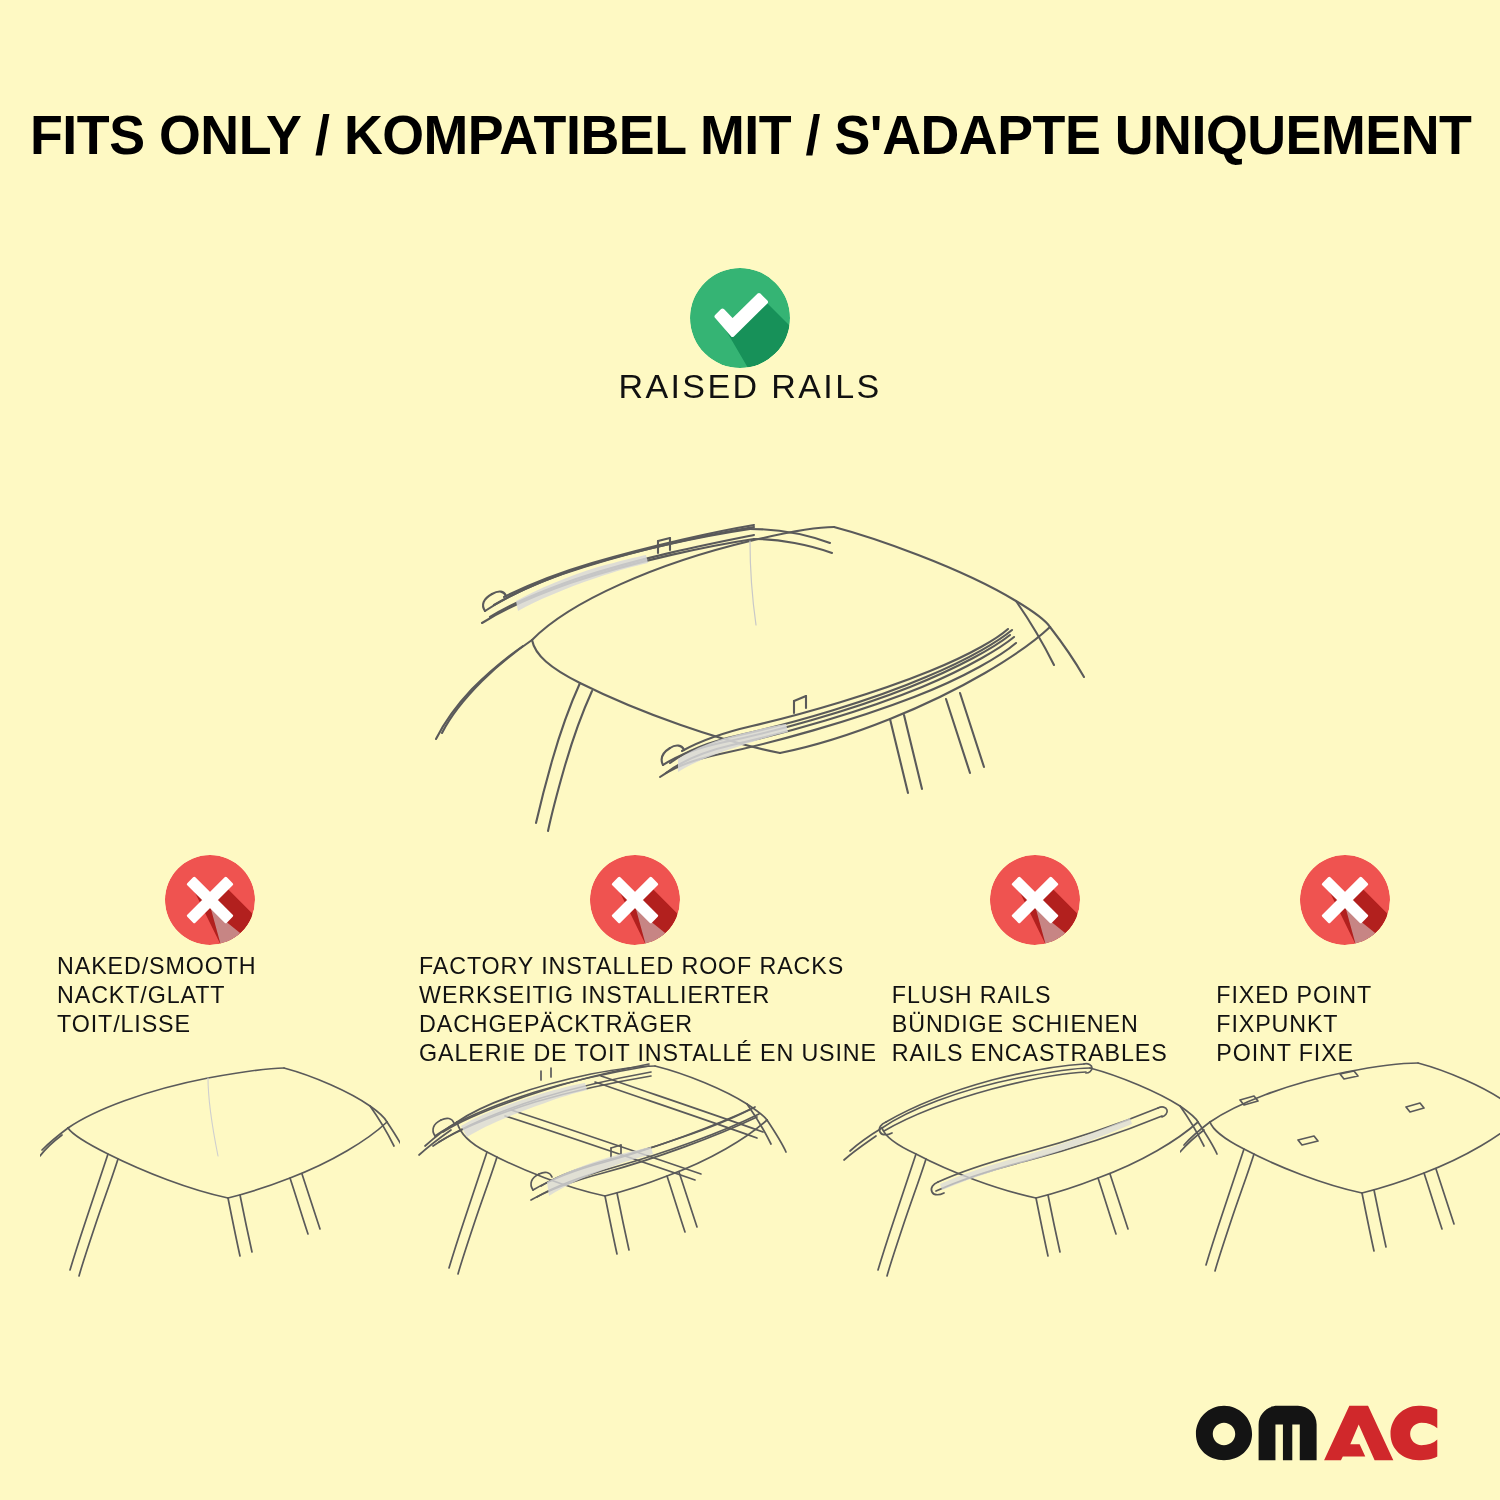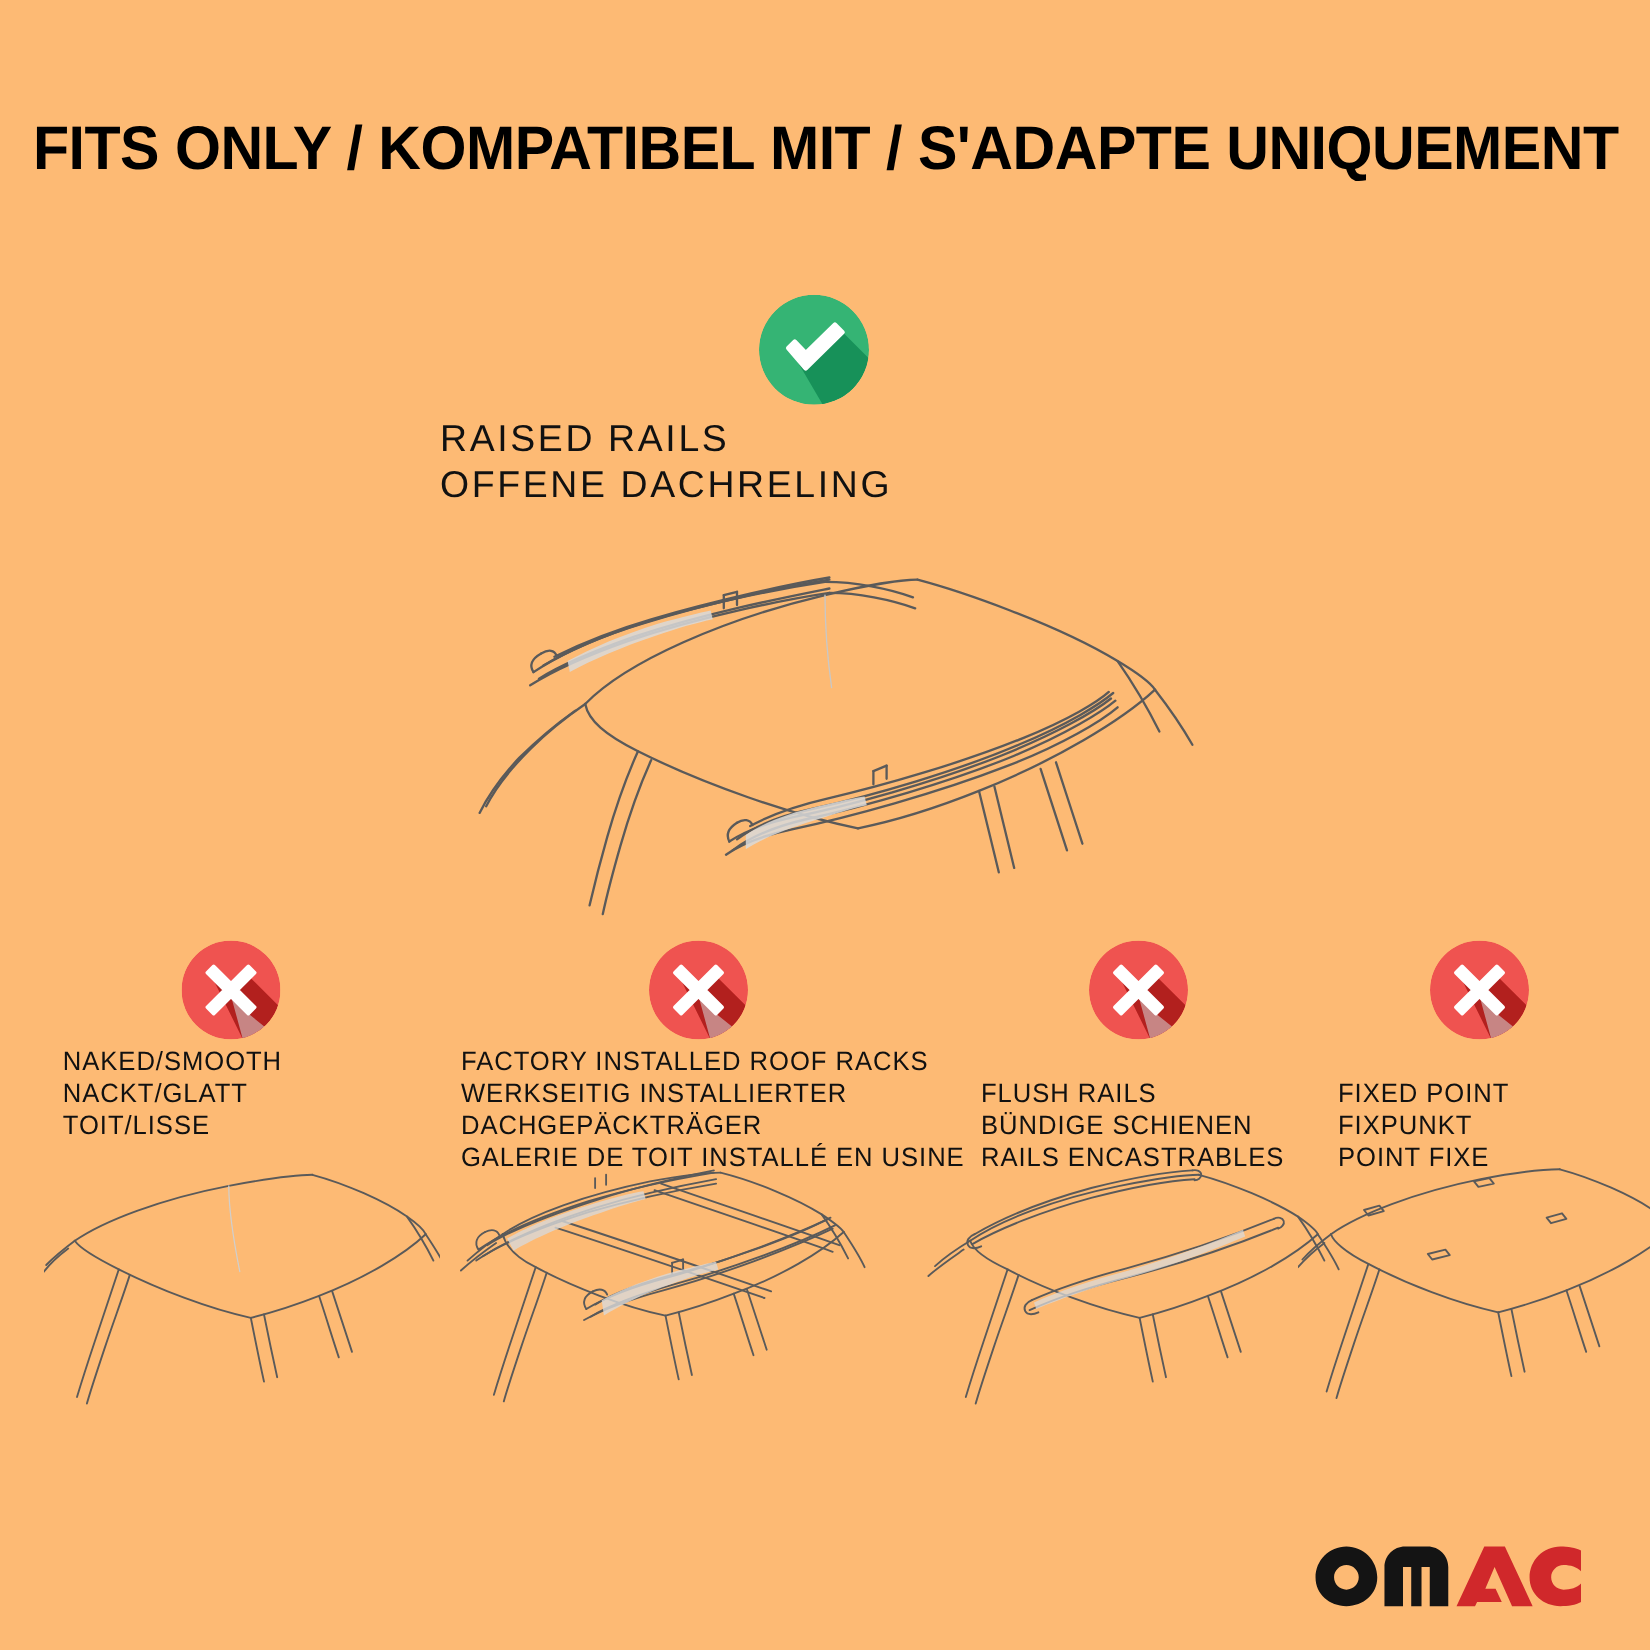--- a/index.html
+++ b/index.html
@@ -9,21 +9,21 @@
     height: 1500px;
     background: #ffffff;
     font-family: "Liberation Sans", sans-serif;
     overflow: hidden;
   }
 
   .page {
     position: relative;
     width: 1500px;
     height: 1500px;
-    background: #fdba74;
+    background: #fef9c3;
   }
 
   
   .header-title {
     position: absolute;
     left: 0;
     top: 104px;
     width: 1500px;
     text-align: center;
     font-family: "Liberation Sans", sans-serif;
@@ -49,23 +49,23 @@
   .good-icon {
     left: 690px;
     top: 268px;
     width: 100px;
     height: 100px;
   }
 
   .good-labels {
     position: absolute;
     left: 400px;
-    top: 378px;
+    top: 365px;
     width: 700px;
-    text-align: left;
+    text-align: center;
   }
   .good-labels .lbl {
     font-family: "Liberation Sans", sans-serif;
     font-weight: 300;
     font-size: 34px;
     line-height: 42px;
     letter-spacing: 2.4px;
     color: #111111;
     white-space: nowrap;
   }
@@ -159,21 +159,20 @@
       <g clip-path="url(#circClipGood)">
 
         <path d="M27 47 L41 62 L72 30 L100 58 L100 100 L58 100 Z" fill="#179159"></path>
       </g>
       <path d="M26.5 48.5 L32.5 42.5 L42.5 53 L69 27 L76 34 L42.5 67 Z" fill="#ffffff" stroke="#ffffff" stroke-width="4" stroke-linejoin="round"></path>
     </svg>
   </div>
 
   <div class="good-labels">
     <div class="lbl">RAISED RAILS</div>
-    <div class="lbl">OFFENE DACHRELING</div>
   </div>
 
   <div class="good-illustration">
     <svg viewBox="0 0 680 330" xmlns="http://www.w3.org/2000/svg">
       <g fill="none" stroke="#5a5a5a" stroke-width="2.1" stroke-linecap="round" stroke-linejoin="round">
 
         <path d="M112 135 C150 96 238 58 330 36 C372 26 402 22 414 22"></path>
         <path d="M414 22 C452 32 540 62 596 96 C616 108 626 116 630 122"></path>
         <path d="M630 122 C600 150 540 186 470 214 C420 234 380 244 360 248"></path>
         <path d="M360 248 C300 236 220 208 160 178 C130 163 115 150 112 135"></path>

